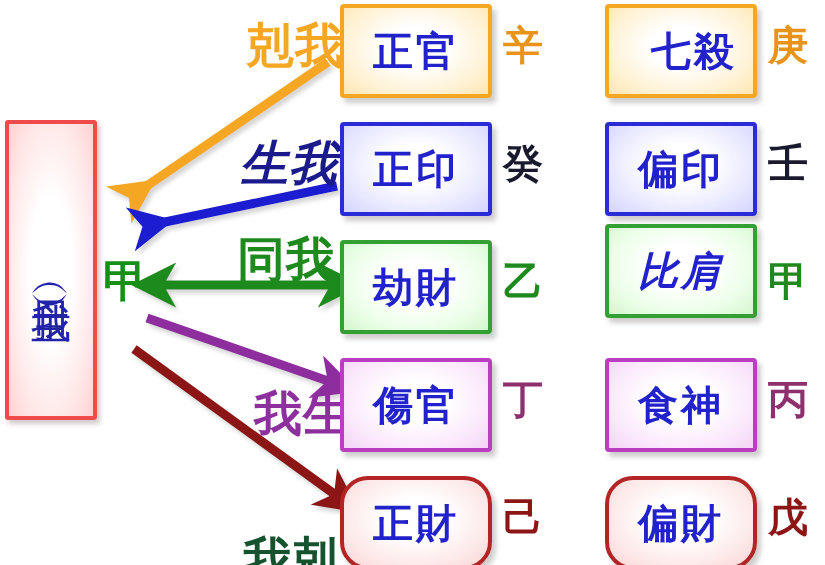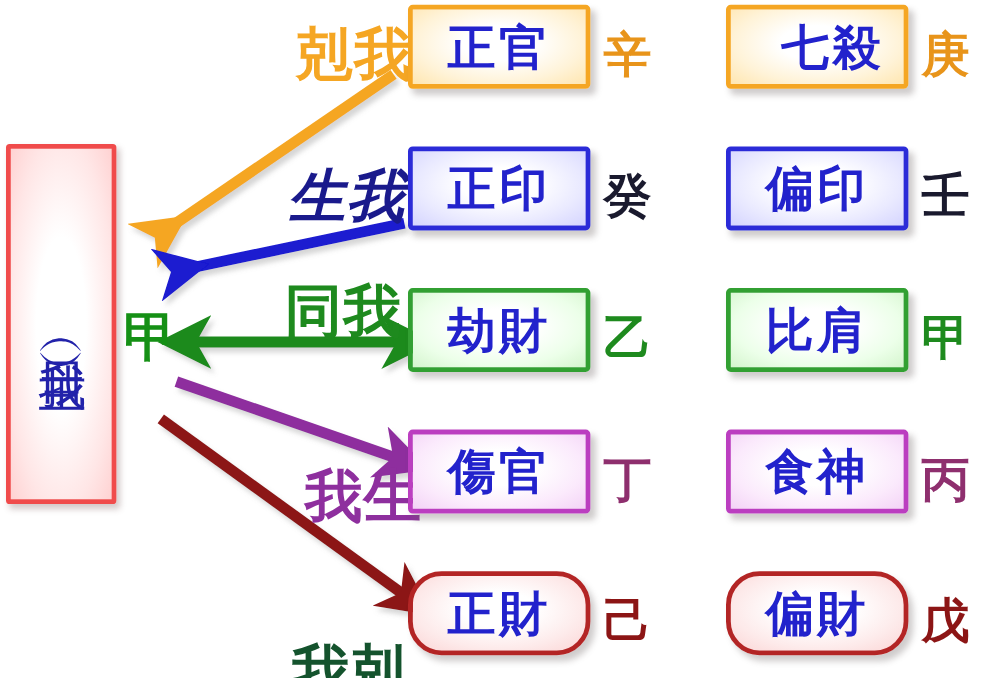--- a/index.html
+++ b/index.html
@@ -50,21 +50,21 @@
     position:absolute;
     font-size:48px;
     font-weight:600;
     white-space:nowrap;
     letter-spacing:1px;
   }
 
   
   .godbox{
     position:absolute;
-    width:152px;height:70px;
+    width:152px;height:94px;
     box-sizing:border-box;
     border-width:4px;border-style:solid;border-radius:4px;
     display:flex;align-items:center;justify-content:center;
     box-shadow:4px 5px 5px rgba(110,100,100,.33);
   }
   .godbox span{
     color:#2222cc;
     font-size:40px;
     font-weight:600;
     letter-spacing:3px;
@@ -157,21 +157,21 @@
   <div class="godbox c-blue" style="left:605px;top:122px;">
     <span>偏印</span>
   </div>
   <div class="stem" style="left:768px;top:136px;color:#1a1a2e;">壬</div>
 
   <div class="godbox c-green" style="left:340px;top:240px;">
     <span>劫財</span>
   </div>
   <div class="stem" style="left:503px;top:254px;color:#1e8a1e;">乙</div>
 
-  <div class="godbox c-green" style="left:605px;top:240px;">
+  <div class="godbox c-green" style="left:605px;top:224px;font-style:italic;">
     <span>比肩</span>
   </div>
   <div class="stem" style="left:768px;top:254px;color:#1e8a1e;">甲</div>
 
   <div class="godbox c-purple" style="left:340px;top:358px;">
     <span>傷官</span>
   </div>
   <div class="stem" style="left:503px;top:372px;color:#8e2f6e;">丁</div>
 
   <div class="godbox c-purple" style="left:605px;top:358px;">

